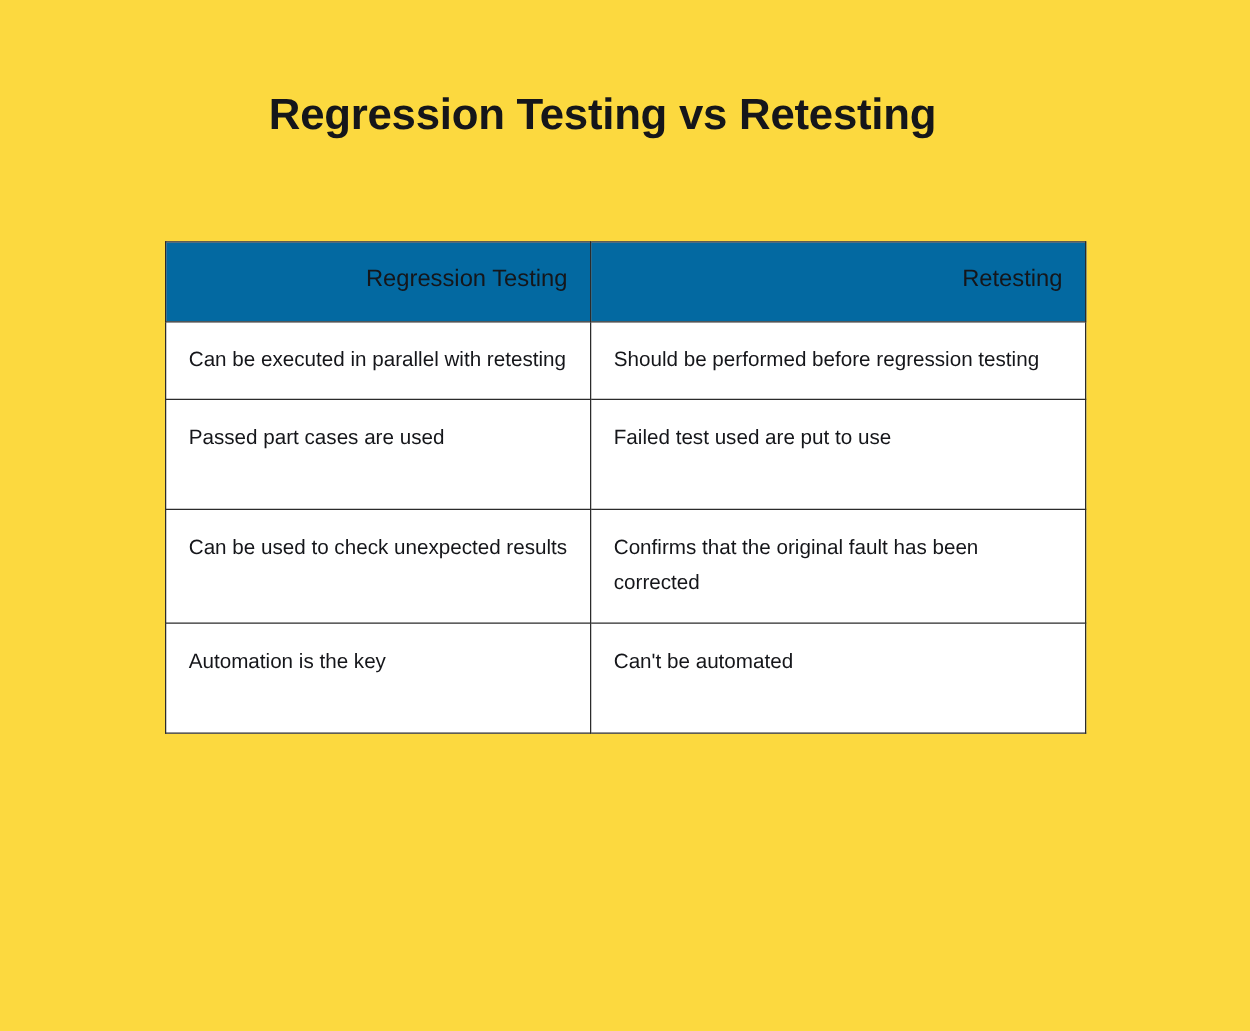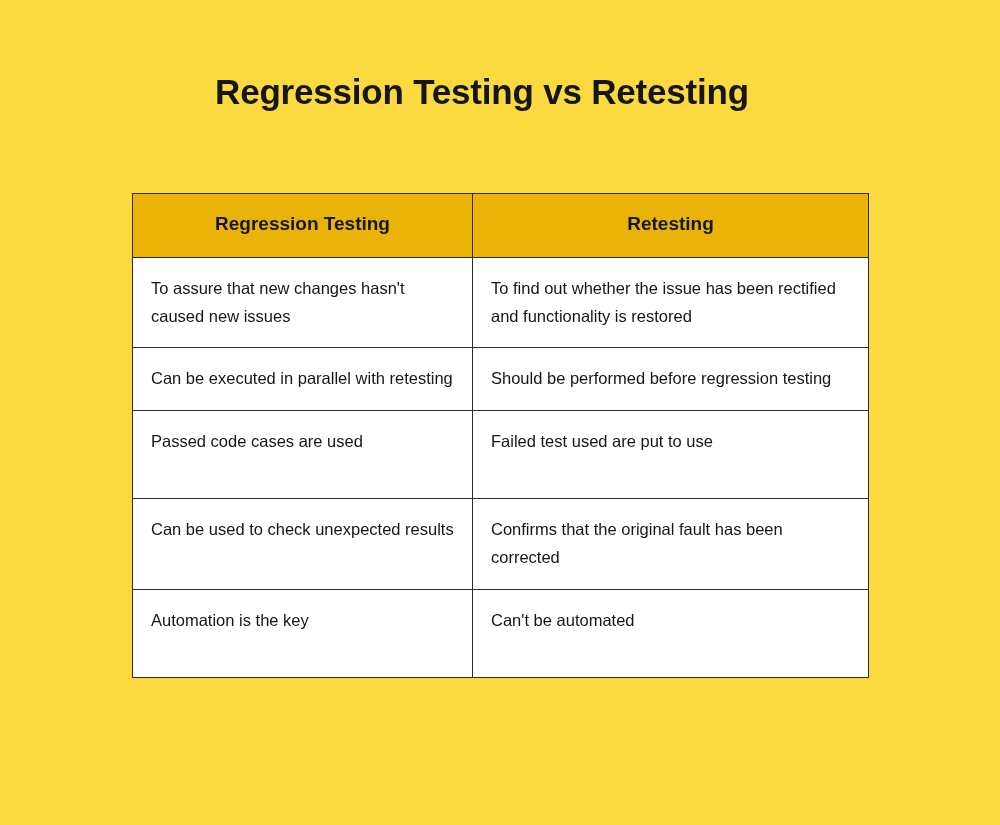--- a/index.html
+++ b/index.html
@@ -46,26 +46,26 @@
   table.compare td {
     border: 1px solid #2b2b2b;
     vertical-align: top;
     padding: 16px 18px 17px 18px;
     font-size: 16.5px;
     line-height: 1.72;
     color: #15161a;
     font-weight: normal;
   }
   table.compare thead th {
-    background: #eab308;
-    font-weight: bold;
+    background: #0369a1;
+    font-weight: normal;
     font-size: 19px;
     padding-top: 18px;
     padding-bottom: 20px;
-    text-align: center;
+    text-align: right;
     line-height: 1.3;
   }
   table.compare col.c1 { width: 340px; }
   table.compare col.c2 { width: 396px; }
   td.tall { height: 54px; }
 </style>
 </head>
 <body>
 
 <div class="page">
@@ -79,29 +79,25 @@
         <col class="c2">
       </colgroup>
       <thead>
         <tr>
           <th>Regression Testing</th>
           <th>Retesting</th>
         </tr>
       </thead>
       <tbody>
         <tr>
-          <td>To assure that new changes hasn't caused new issues</td>
-          <td>To find out whether the issue has been rectified and functionality is restored</td>
-        </tr>
-        <tr>
           <td>Can be executed in parallel with retesting</td>
           <td>Should be performed before regression testing</td>
         </tr>
         <tr>
-          <td class="tall">Passed code cases are used</td>
+          <td class="tall">Passed part cases are used</td>
           <td class="tall">Failed test used are put to use</td>
         </tr>
         <tr>
           <td>Can be used to check unexpected results</td>
           <td>Confirms that the original fault has been corrected</td>
         </tr>
         <tr>
           <td class="tall">Automation is the key</td>
           <td class="tall">Can't be automated</td>
         </tr>

